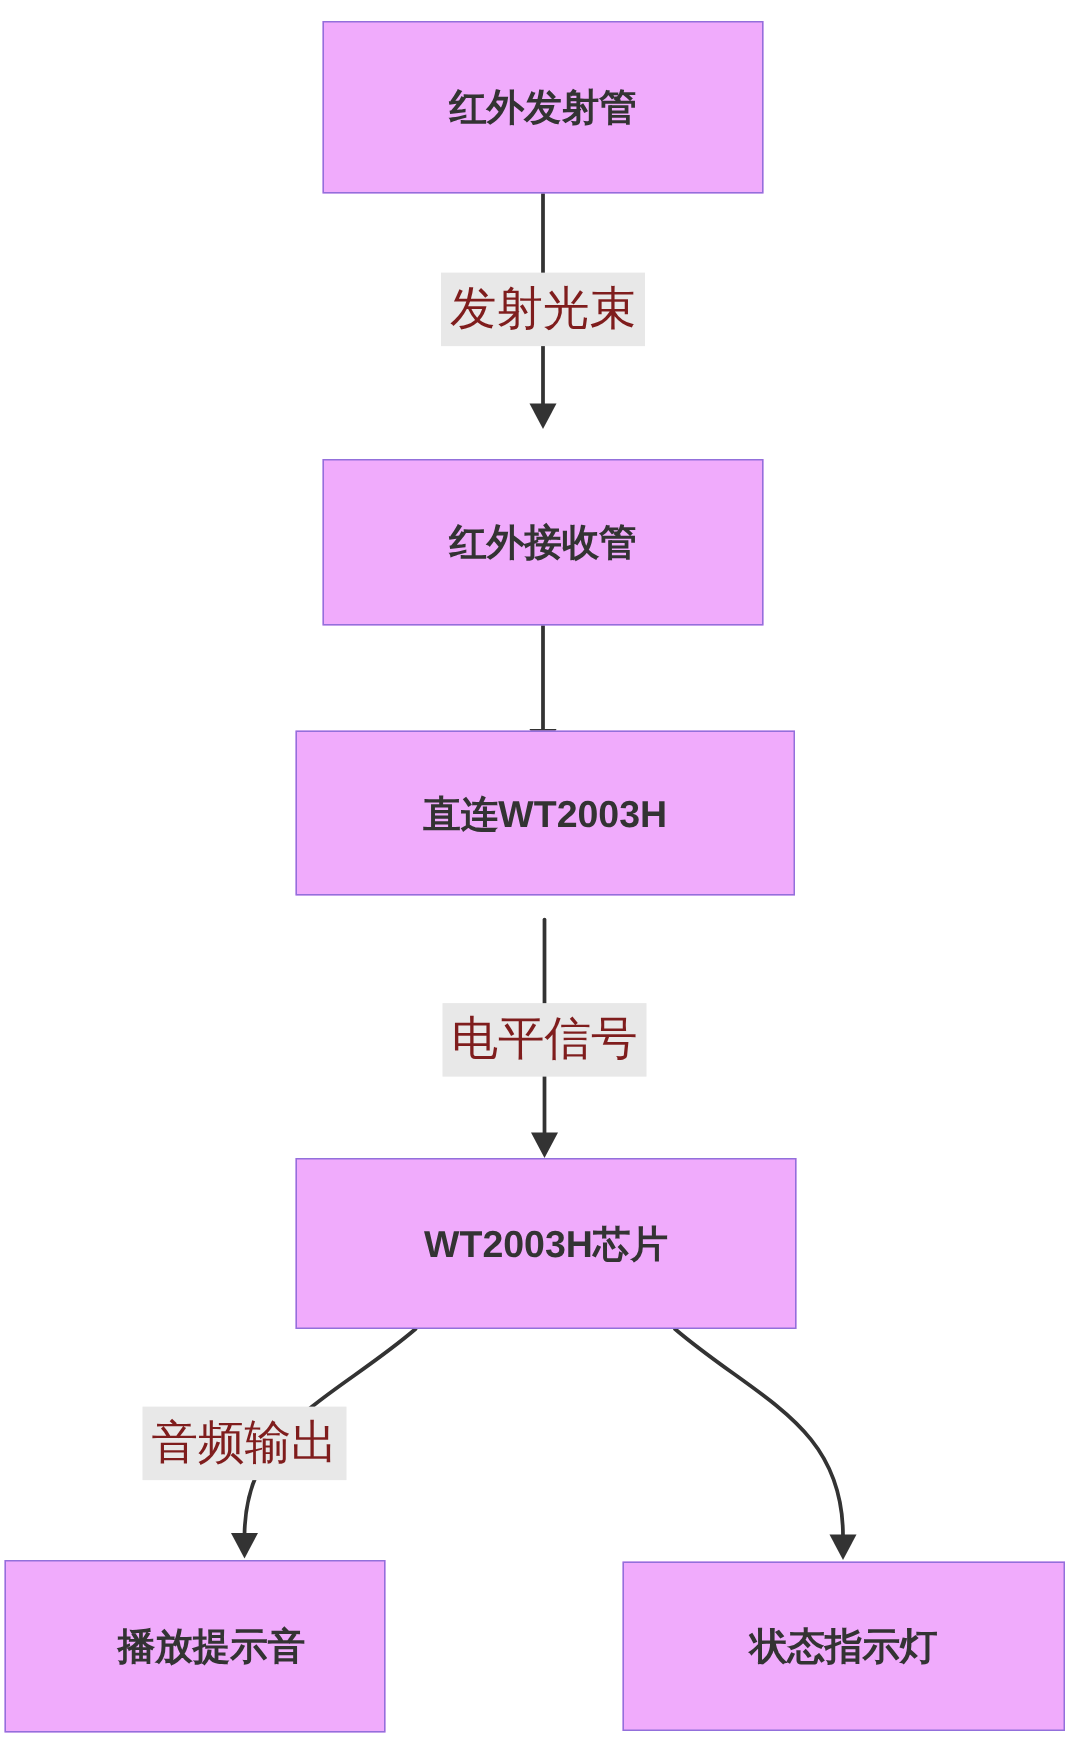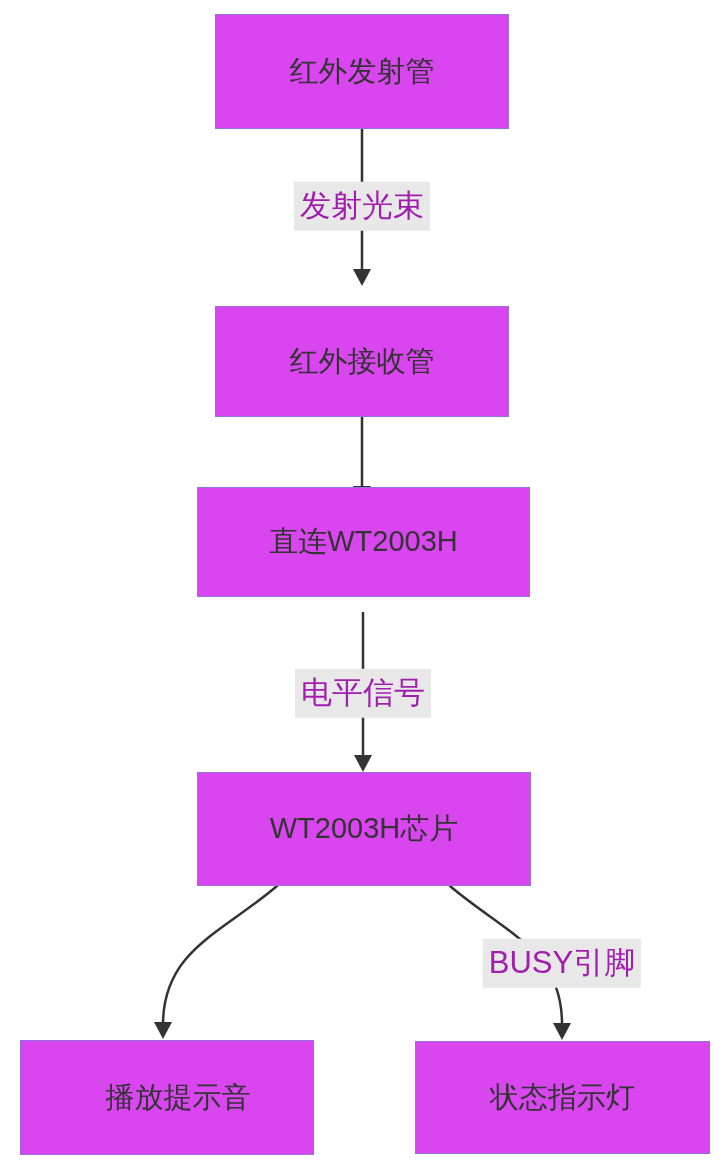--- a/index.html
+++ b/index.html
@@ -19,47 +19,48 @@
     position: absolute;
     left: 0;
     top: 0;
     width: 726px;
     height: 1171px;
     z-index: 1;
   }
   .node {
     position: absolute;
     box-sizing: border-box;
-    background: #d946ef;
+    background: #f0abfc;
     border: 1.5px solid #9370DB;
     color: #333333;
-    font-size: 29px;
+    font-size: 25px;
     display: flex;
     align-items: center;
     justify-content: center;
     text-align: center;
     z-index: 3;
+    font-weight: bold;
   }
   .edge-label {
     position: absolute;
     transform: translate(-50%, -50%);
     background: #e8e8e8;
-    color: #a21caf;
+    color: #7f1d1d;
     font-size: 31px;
     line-height: 1.5;
     padding: 1px 6px;
     white-space: nowrap;
     z-index: 2;
     text-align: center;
   }
   .n1 { left: 215px; top: 14px;   width: 294px; height: 115px; }
   .n2 { left: 215px; top: 286px;  width: 294px; height: 111px; margin-top: 20px; }
   .n3 { left: 197px; top: 487px;  width: 333px; height: 110px; }
   .n4 { left: 197px; top: 772px;  width: 334px; height: 114px; text-align: center; }
-  .n5 { left: 20px;  top: 1040px; width: 294px; height: 115px; padding-left: 22px; }
+  .n5 { left: 3px;  top: 1040px; width: 254px; height: 115px; padding-left: 22px; }
   .n6 { left: 415px; top: 1041px; width: 295px; height: 113px; text-align: right; }
   .e1 { left: 362px; top: 206px; }
   .e2 { left: 363px; top: 693px; }
   .e3 { left: 163px; top: 962px; }
   .e4 { left: 562px; top: 963px; }
 </style>
 </head>
 <body>
 
 <div class="canvas">
@@ -83,15 +84,15 @@
 
   <div class="node n1">红外发射管</div>
   <div class="node n2">红外接收管</div>
   <div class="node n3">直连WT2003H</div>
   <div class="node n4">WT2003H芯片</div>
   <div class="node n5">播放提示音</div>
   <div class="node n6">状态指示灯</div>
 
   <div class="edge-label e1">发射光束</div>
   <div class="edge-label e2">电平信号</div>
-  <div class="edge-label e4">BUSY引脚</div>
+  <div class="edge-label e3">音频输出</div>
 
 </div>
 
 </body></html>

